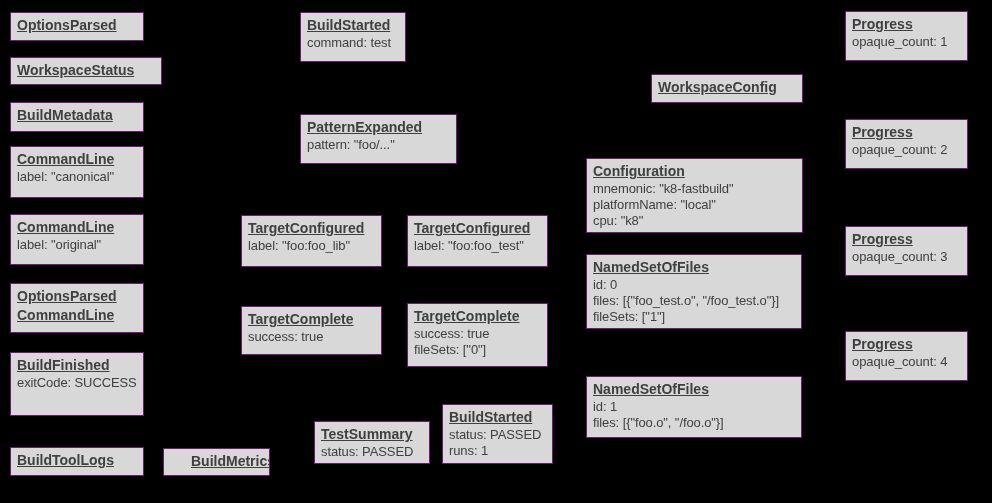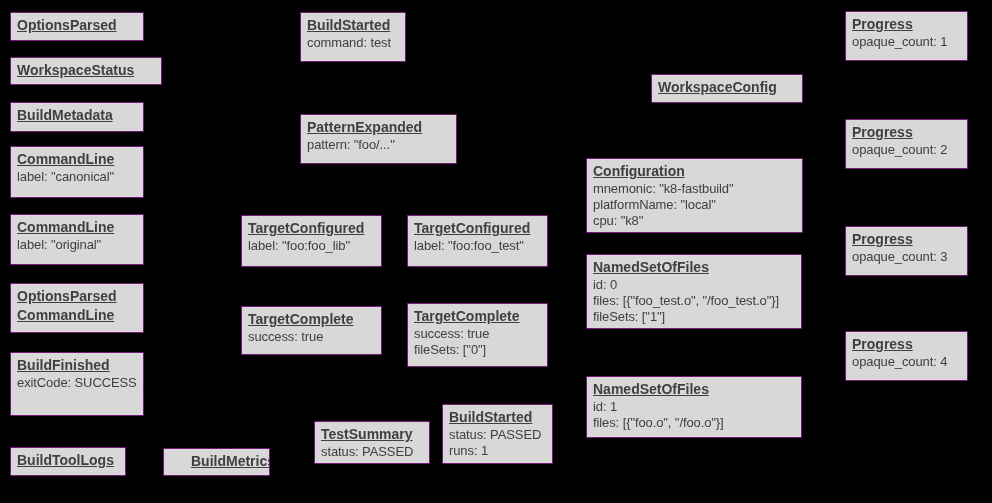--- a/index.html
+++ b/index.html
@@ -68,21 +68,21 @@
   <div class="node" style="left:10px;top:283px;width:134px;height:50px;">
     <div class="t">OptionsParsed</div>
     <div class="t">CommandLine</div>
   </div>
 
   <div class="node" style="left:10px;top:352px;width:134px;height:64px;">
     <div class="t">BuildFinished</div>
     <div class="b">exitCode: SUCCESS</div>
   </div>
 
-  <div class="node" style="left:10px;top:447px;width:116px;height:29px;">
+  <div class="node" style="left:10px;top:447px;width:134px;height:29px;">
     <div class="t">BuildToolLogs</div>
   </div>
 
   <div class="node" style="left:163px;top:448px;width:107px;height:28px;padding-left:27px;">
     <div class="t">BuildMetrics</div>
   </div>
 
   <div class="node" style="left:300px;top:12px;width:106px;height:50px;">
     <div class="t">BuildStarted</div>
     <div class="b">command: test</div>

